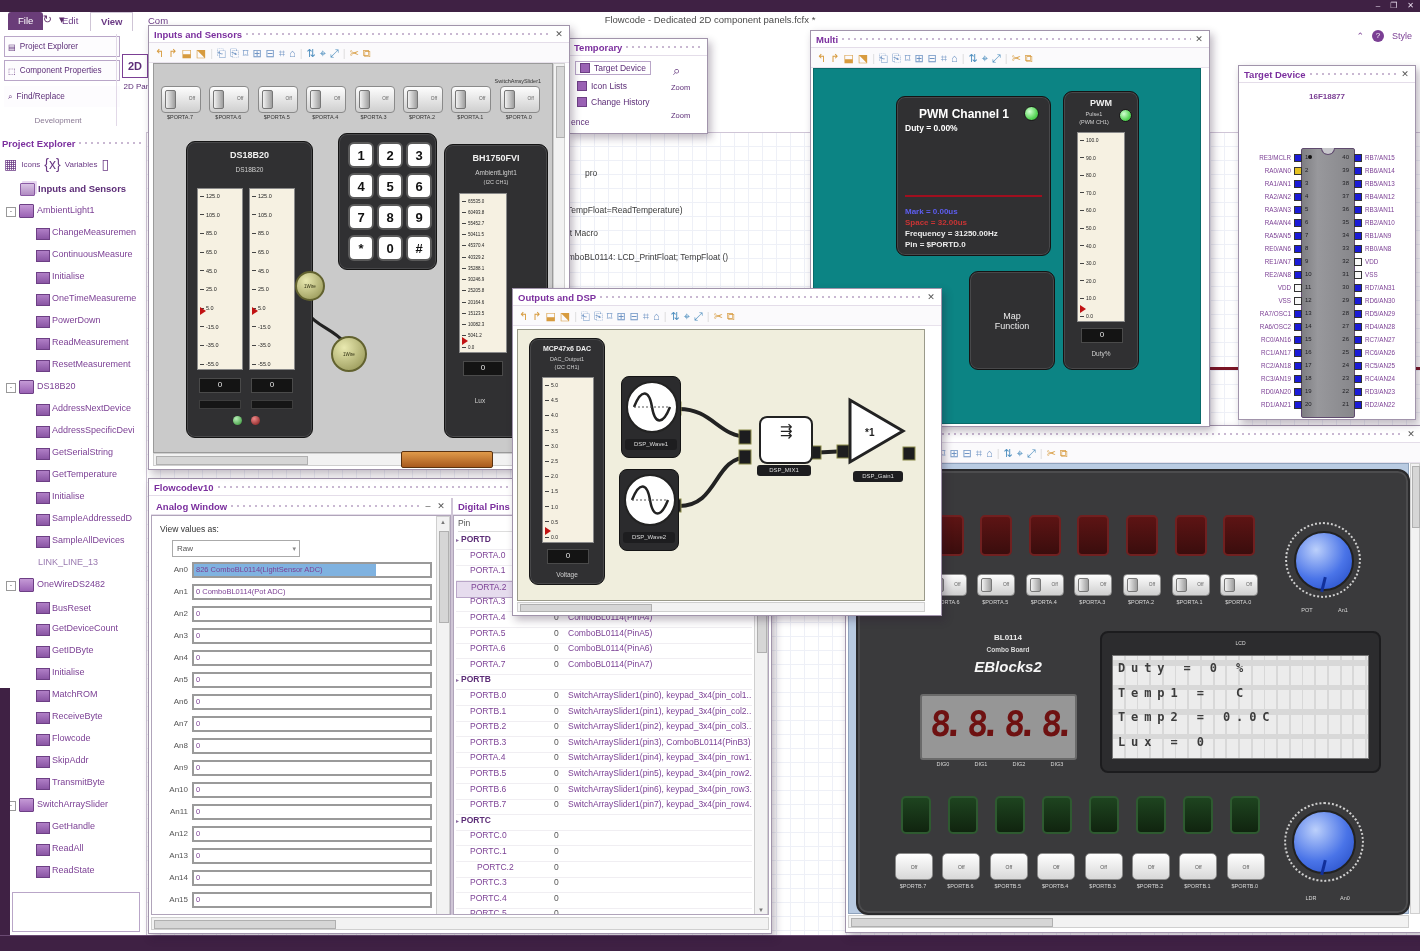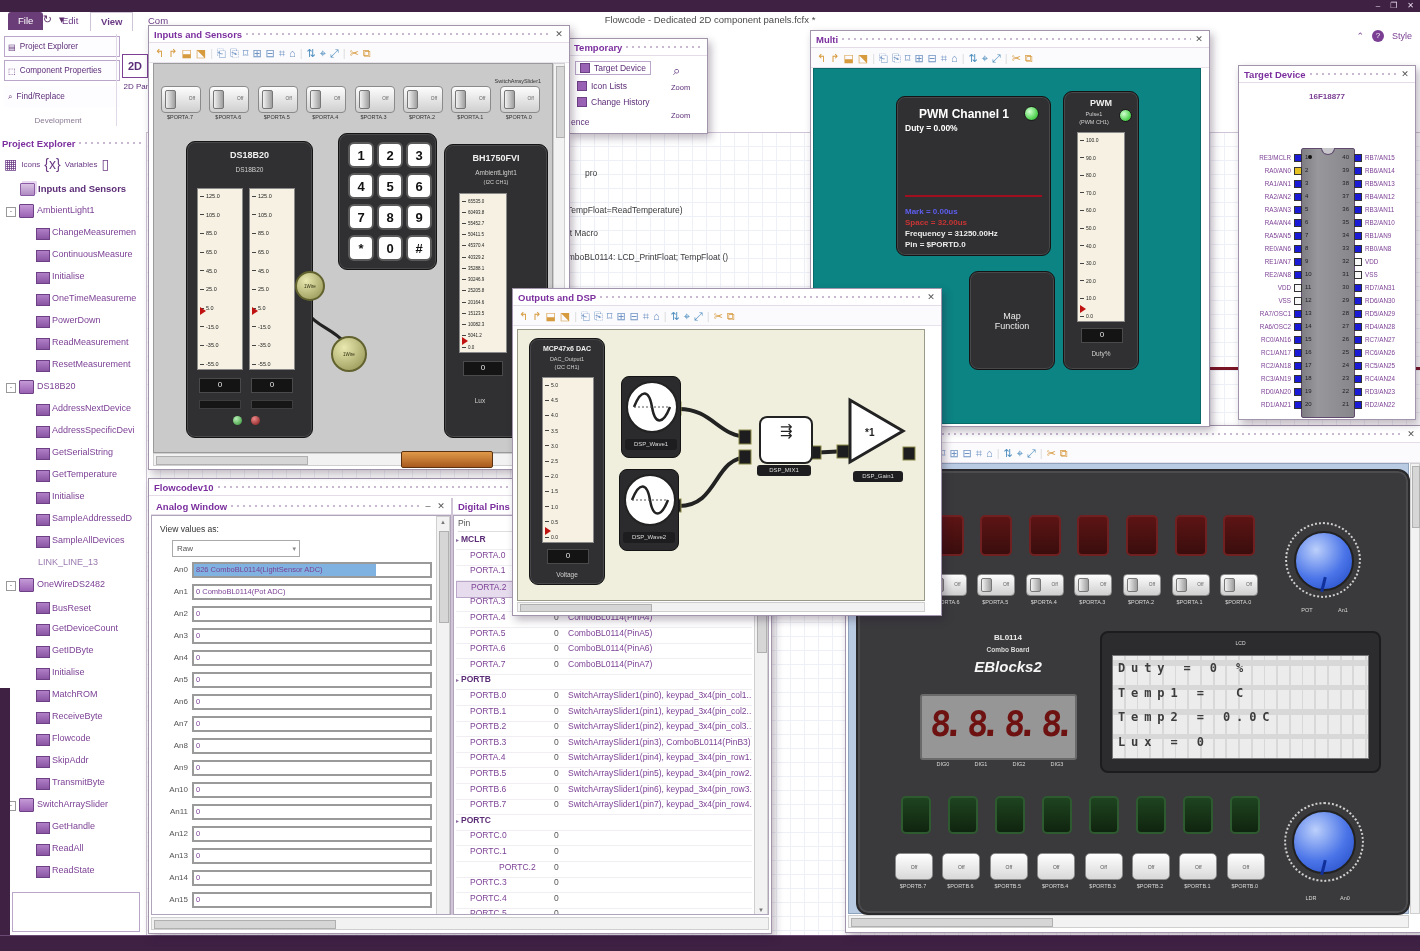--- a/index.html
+++ b/index.html
@@ -811,42 +811,42 @@
     <div class="wtitle" style="top:19px;left:304px;right:2px">
         <span class="t">Digital Pins</span>
         <span class="deco"></span>
       </div>
     <div id="digital-content" class="canvas" style="left:304px;top:36px;width:316px;height:400px;background:#fff;border:1px solid #b0a4ba;overflow:hidden">
       <div class="colhead" style="left:4px;top:2px;width:294px;height:13px">Pin</div>
       <div class="sb" style="left:300px;top:0;width:14px;height:400px">
         <div class="sbt" style="left:2px;top:14px;width:8px;height:120px"></div>
         <div class="sba" style="left:0;bottom:2px;width:12px">▼</div>
       </div>
-    <div class="drow" style="position: absolute; left: 2px; top: 18px; width: 296px; height: 15px;"><span class="mk">▸</span><span class="gl">MCLR</span></div>
+    <div class="drow" style="position: absolute; left: 2px; top: 18px; width: 296px; height: 15px;"><span class="mk">▸</span><span class="gl">PORTD</span></div>
         <div class="drow" style="position: absolute; left: 2px; top: 33.6px; width: 296px; height: 15px;"><span style="margin-left: 14px;">PORTA.0</span></div>
         <div class="drow" style="position: absolute; left: 2px; top: 49.2px; width: 296px; height: 15px;"><span style="margin-left: 14px;">PORTA.1</span></div>
         <div class="drow sel" style="position: absolute; left: 2px; top: 64.8px; width: 296px; height: 15px;"><span style="margin-left: 14px;">PORTA.2</span></div>
         <div class="drow" style="position: absolute; left: 2px; top: 80.4px; width: 296px; height: 15px;"><span style="margin-left: 14px;">PORTA.3</span></div>
         <div class="drow" style="position: absolute; left: 2px; top: 96px; width: 296px; height: 15px;"><span style="margin-left: 14px;">PORTA.4</span><span class="val">0</span><span class="dsc">ComboBL0114(PinA4)</span></div>
         <div class="drow" style="position: absolute; left: 2px; top: 111.6px; width: 296px; height: 15px;"><span style="margin-left: 14px;">PORTA.5</span><span class="val">0</span><span class="dsc">ComboBL0114(PinA5)</span></div>
         <div class="drow" style="position: absolute; left: 2px; top: 127.2px; width: 296px; height: 15px;"><span style="margin-left: 14px;">PORTA.6</span><span class="val">0</span><span class="dsc">ComboBL0114(PinA6)</span></div>
         <div class="drow" style="position: absolute; left: 2px; top: 142.8px; width: 296px; height: 15px;"><span style="margin-left: 14px;">PORTA.7</span><span class="val">0</span><span class="dsc">ComboBL0114(PinA7)</span></div>
         <div class="drow" style="position: absolute; left: 2px; top: 158.4px; width: 296px; height: 15px;"><span class="mk">▸</span><span class="gl">PORTB</span></div>
         <div class="drow" style="position: absolute; left: 2px; top: 174px; width: 296px; height: 15px;"><span style="margin-left: 14px;">PORTB.0</span><span class="val">0</span><span class="dsc">SwitchArraySlider1(pin0), keypad_3x4(pin_col1...</span></div>
         <div class="drow" style="position: absolute; left: 2px; top: 189.6px; width: 296px; height: 15px;"><span style="margin-left: 14px;">PORTB.1</span><span class="val">0</span><span class="dsc">SwitchArraySlider1(pin1), keypad_3x4(pin_col2...</span></div>
         <div class="drow" style="position: absolute; left: 2px; top: 205.2px; width: 296px; height: 15px;"><span style="margin-left: 14px;">PORTB.2</span><span class="val">0</span><span class="dsc">SwitchArraySlider1(pin2), keypad_3x4(pin_col3...</span></div>
         <div class="drow" style="position: absolute; left: 2px; top: 220.8px; width: 296px; height: 15px;"><span style="margin-left: 14px;">PORTB.3</span><span class="val">0</span><span class="dsc">SwitchArraySlider1(pin3), ComboBL0114(PinB3)</span></div>
         <div class="drow" style="position: absolute; left: 2px; top: 236.4px; width: 296px; height: 15px;"><span style="margin-left: 14px;">PORTA.4</span><span class="val">0</span><span class="dsc">SwitchArraySlider1(pin4), keypad_3x4(pin_row1...</span></div>
         <div class="drow" style="position: absolute; left: 2px; top: 252px; width: 296px; height: 15px;"><span style="margin-left: 14px;">PORTB.5</span><span class="val">0</span><span class="dsc">SwitchArraySlider1(pin5), keypad_3x4(pin_row2...</span></div>
         <div class="drow" style="position: absolute; left: 2px; top: 267.6px; width: 296px; height: 15px;"><span style="margin-left: 14px;">PORTB.6</span><span class="val">0</span><span class="dsc">SwitchArraySlider1(pin6), keypad_3x4(pin_row3...</span></div>
         <div class="drow" style="position: absolute; left: 2px; top: 283.2px; width: 296px; height: 15px;"><span style="margin-left: 14px;">PORTB.7</span><span class="val">0</span><span class="dsc">SwitchArraySlider1(pin7), keypad_3x4(pin_row4...</span></div>
         <div class="drow" style="position: absolute; left: 2px; top: 298.8px; width: 296px; height: 15px;"><span class="mk">▸</span><span class="gl">PORTC</span></div>
         <div class="drow" style="position: absolute; left: 2px; top: 314.4px; width: 296px; height: 15px;"><span style="margin-left: 14px;">PORTC.0</span><span class="val">0</span></div>
         <div class="drow" style="position: absolute; left: 2px; top: 330px; width: 296px; height: 15px;"><span style="margin-left: 14px;">PORTC.1</span><span class="val">0</span></div>
-        <div class="drow" style="position: absolute; left: 2px; top: 345.6px; width: 296px; height: 15px;"><span style="margin-left: 22px; padding-left: 21px;">PORTC.2</span><span class="val">0</span></div>
+        <div class="drow" style="position: absolute; left: 2px; top: 345.6px; width: 296px; height: 15px;"><span style="margin-left: 0; padding-left: 21px;">PORTC.2</span><span class="val">0</span></div>
         <div class="drow" style="position: absolute; left: 2px; top: 361.2px; width: 296px; height: 15px;"><span style="margin-left: 14px;">PORTC.3</span><span class="val">0</span></div>
         <div class="drow" style="position: absolute; left: 2px; top: 376.8px; width: 296px; height: 15px;"><span style="margin-left: 14px;">PORTC.4</span><span class="val">0</span></div>
         <div class="drow" style="position: absolute; left: 2px; top: 392.4px; width: 296px; height: 15px;"><span style="margin-left: 14px;">PORTC.5</span><span class="val">0</span></div>
       </div>
     <div class="sb" style="left:2px;top:438px;width:618px;height:13px">
         <div class="sbt" style="left:2px;top:2px;width:180px;height:7px"></div>
       </div>
   </div>
 
   <div class="win" id="win-inputs" style="left:148px;top:25px;width:420px;height:443px;z-index:50">

